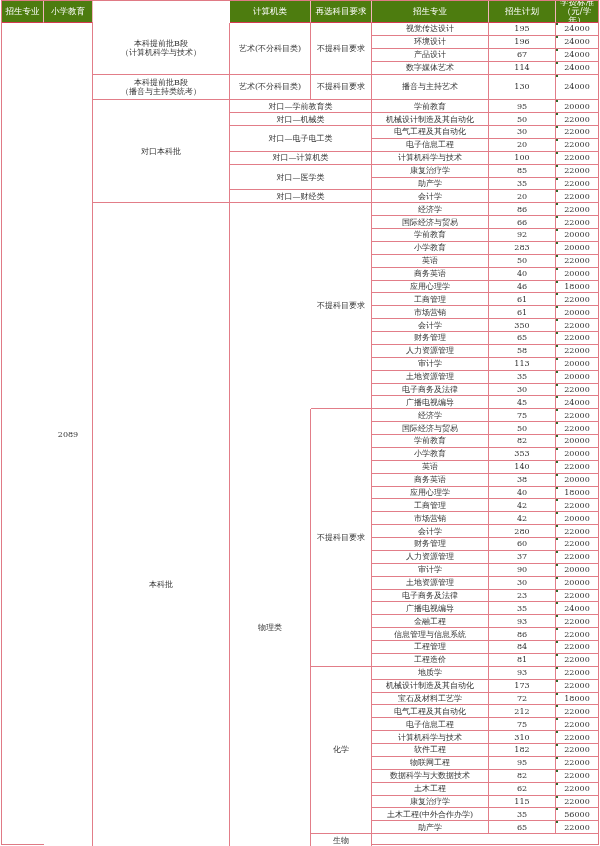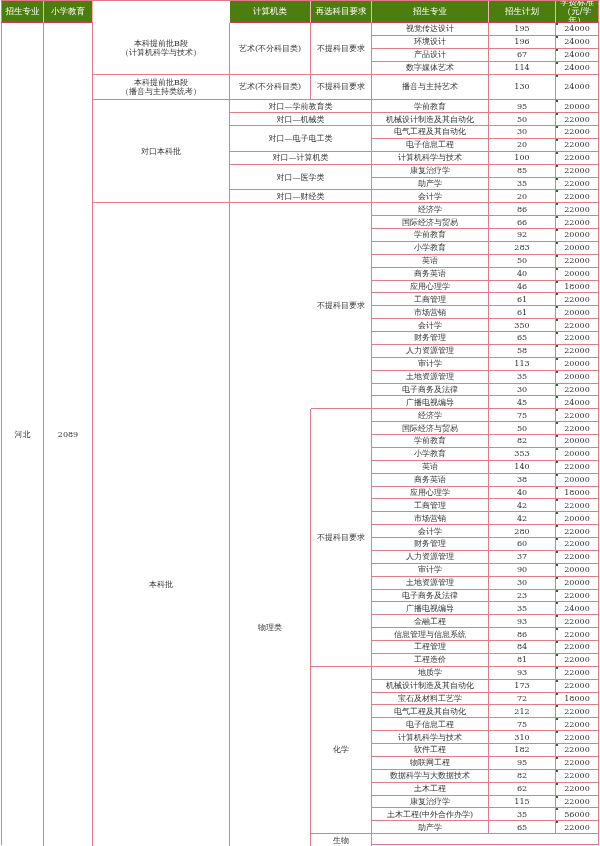--- a/index.html
+++ b/index.html
@@ -35,21 +35,20 @@
   <div class="c h" style="grid-column:2;grid-row:1">小学教育</div>
   <div class="c h" style="grid-column:4;grid-row:1">计算机类</div>
   <div class="c h" style="grid-column:5;grid-row:1">再选科目要求</div>
   <div class="c h" style="grid-column:6;grid-row:1">招生专业</div>
   <div class="c h" style="grid-column:7;grid-row:1">招生计划</div>
   <div class="c h wrap" style="grid-column:8;grid-row:1;border-right:none">
     <span>学费标准</span>
     <span>（元/学年）</span>
   </div>
 
-  <div class="c" style="grid-column:1;grid-row:2 / span 64">河北</div>
   <div class="c num" style="grid-column:2;grid-row:2 / span 64">2089</div>
 
   <div class="c wrap" style="grid-column:3;grid-row:2 / span 4">
     <span>本科提前批B段</span>
     <span>（计算机科学与技术）</span>
   </div>
   <div class="c wrap" style="grid-column:3;grid-row:6 / span 2">
     <span>本科提前批B段</span>
     <span>（播音与主持类统考）</span>
   </div>

